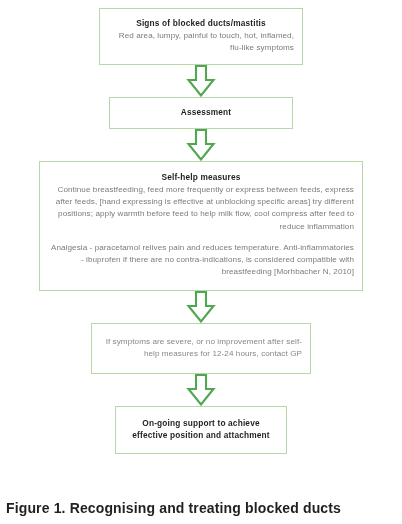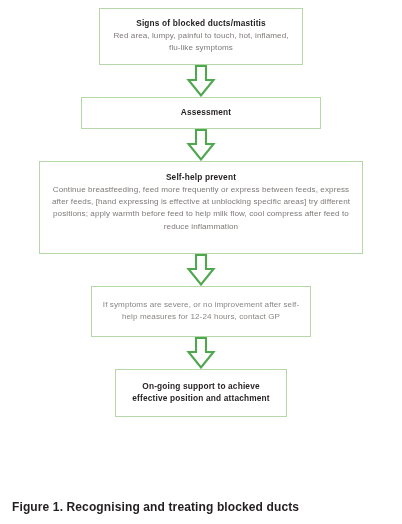--- a/index.html
+++ b/index.html
@@ -42,39 +42,40 @@
     margin: 0 0 1px 0;
     letter-spacing: 0.02em;
   }
 
   .node-body {
     font-size: 8.1px;
     color: #7e7b79;
     line-height: 1.52;
     margin: 0;
     letter-spacing: 0.01em;
+    text-align: right;
   }
 
   .node-body.only {
     color: #8a8785;
   }
 
   .section-gap {
     height: 9px;
   }
 
   
   #node-signs {
     width: 204px;
     margin-top: 8px;
     padding-top: 8px;
     padding-bottom: 9px;
   }
   #node-assessment {
-    width: 240px;
+    width: 184px;
     padding-top: 8px;
     padding-bottom: 9px;
     padding-left: 18px;
   }
   #node-measures {
     width: 324px;
     padding-top: 9px;
     padding-bottom: 11px;
   }
   #node-severe {
@@ -94,23 +95,23 @@
     height: 32px;
   }
   .arrow svg {
     display: block;
     width: 30px;
     height: 32px;
   }
 
   #figure-caption {
     position: absolute;
-    left: 12px;
+    left: 6px;
     top: 500px;
-    font-size: 12px;
+    font-size: 14px;
     font-weight: bold;
     color: #231f20;
     letter-spacing: 0.01em;
     white-space: nowrap;
   }
 </style>
 </head>
 <body>
 
 <div id="flowchart">
@@ -130,23 +131,24 @@
     <div class="node-title">Assessment</div>
   </div>
 
   <span class="arrow">
     <svg viewBox="0 0 30 32" xmlns="http://www.w3.org/2000/svg">
       <polygon points="10,1 20,1 20,15 27.5,15 15,30.5 2.5,15 10,15" fill="#ffffff" stroke="#4fa750" stroke-width="2.1" stroke-linejoin="miter"></polygon>
     </svg>
   </span>
 
   <div class="node" id="node-measures">
-    <div class="node-title">Self-help prevent</div>
+    <div class="node-title">Self-help measures</div>
     <div class="node-body">Continue breastfeeding, feed more frequently or express between feeds, express after feeds, [hand expressing is effective at unblocking specific areas] try different positions; apply warmth before feed to help milk flow, cool compress after feed to reduce inflammation</div>
     <div class="section-gap"></div>
+    <div class="node-body">Analgesia - paracetamol relives pain and reduces temperature. Anti-inflammatories - ibuprofen if there are no contra-indications, is considered compatible with breastfeeding [Morhbacher N, 2010]</div>
   </div>
 
   <span class="arrow">
     <svg viewBox="0 0 30 32" xmlns="http://www.w3.org/2000/svg">
       <polygon points="10,1 20,1 20,15 27.5,15 15,30.5 2.5,15 10,15" fill="#ffffff" stroke="#4fa750" stroke-width="2.1" stroke-linejoin="miter"></polygon>
     </svg>
   </span>
 
   <div class="node" id="node-severe">
     <div class="node-body only">If symptoms are severe, or no improvement after self-help measures for 12-24 hours, contact GP</div>

